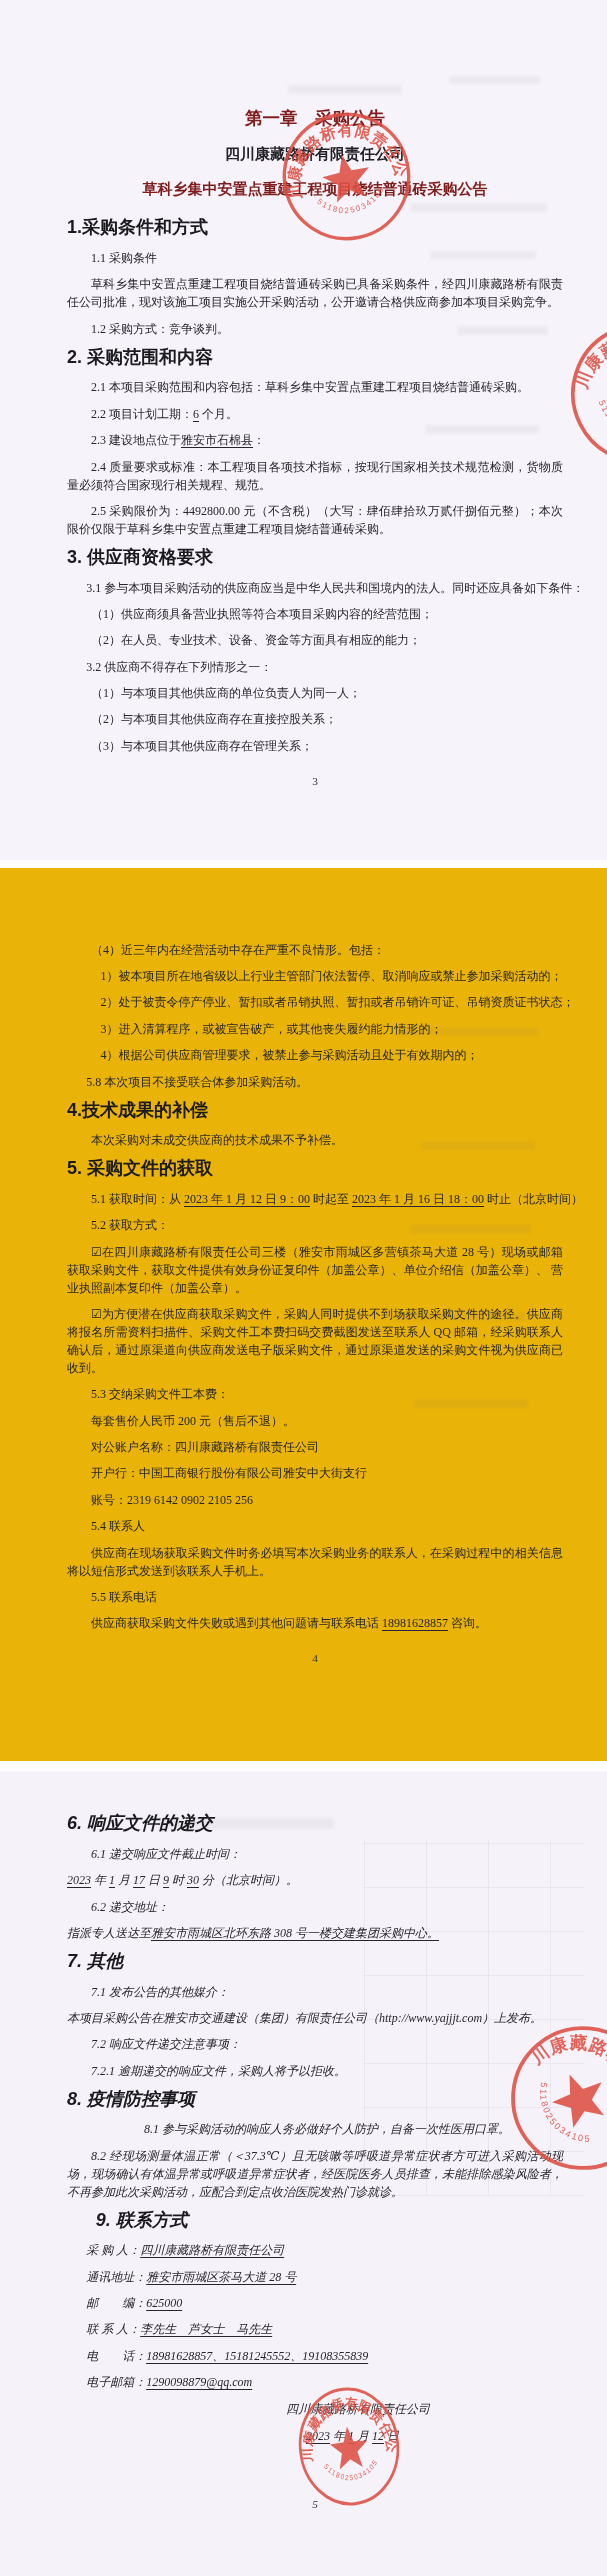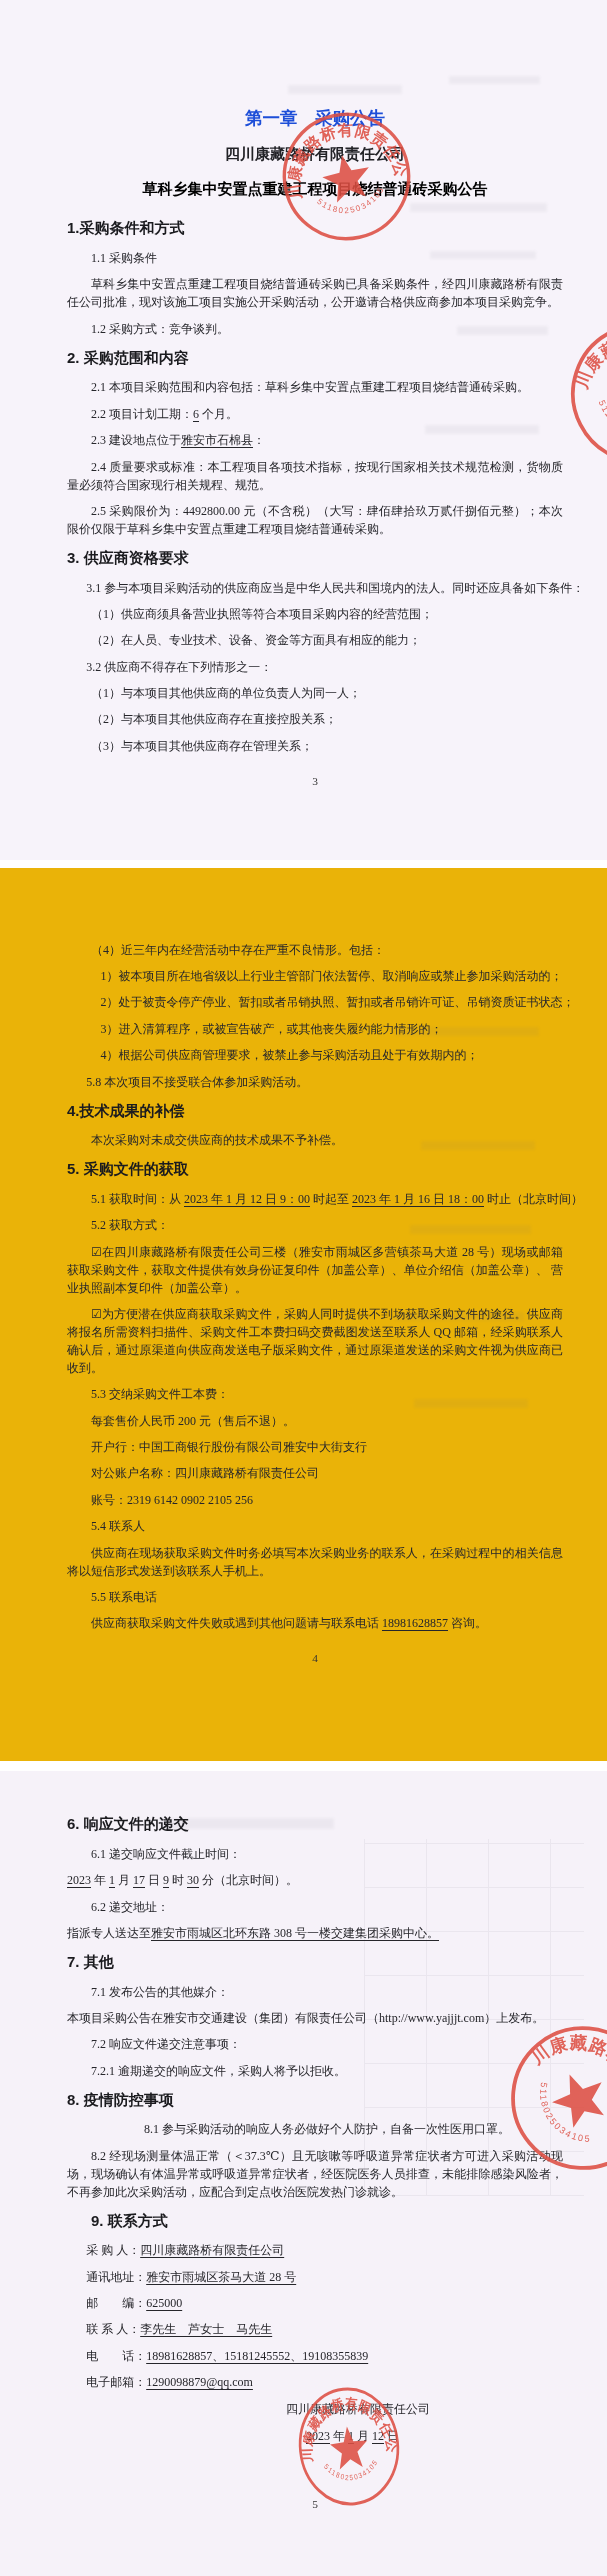--- a/index.html
+++ b/index.html
@@ -3,25 +3,25 @@
 <meta charset="utf-8">
 <title>采购公告</title>
 <style>
   html,body{margin:0;padding:0;background:#ffffff;}
   body{width:607px;font-family:"Liberation Serif","DejaVu Serif",serif;color:#26262b;}
   .page{position:relative;width:607px;overflow:hidden;}
   .page1{height:860px;background:#f7f3fa;}
   .page2{height:893px;background:#eab308;margin-top:7.6px;}
   .page3{height:805px;background:#f6f2f9;margin-top:10.6px;}
   .content{position:relative;padding:0 44px 0 67px;z-index:2;}
-  .c1{padding-top:106px;} .c2{padding-top:73px;} .c3{padding-top:33px;}
-  .chapter{font-family:"Liberation Sans","DejaVu Sans",sans-serif;font-weight:bold;font-size:17.5px;line-height:24px;text-align:center;margin:0 0 13px;color:#1d4ed8;}
+  .c1{padding-top:106px;} .c2{padding-top:73px;} .c3{padding-top:33px;font-style:italic;}
+  .chapter{font-family:"Liberation Sans","DejaVu Sans",sans-serif;font-weight:bold;font-size:17.5px;line-height:24px;text-align:center;margin:0 0 13px;color:#7f1d1d;}
   .co-line{font-family:"Liberation Sans","DejaVu Sans",sans-serif;font-weight:bold;font-size:15px;line-height:21px;text-align:center;margin:0 0 14.4px;color:#222227;}
-  .doc-title{font-family:"Liberation Sans","DejaVu Sans",sans-serif;font-weight:bold;font-size:15px;line-height:21px;text-align:center;margin:0 0 18px;color:#000000;}
-  .sh{font-family:"Liberation Sans","DejaVu Sans",sans-serif;font-weight:bold;font-size:15px;line-height:21px;margin:9px 0 10.6px;color:#1b1b1f;}
+  .doc-title{font-family:"Liberation Sans","DejaVu Sans",sans-serif;font-weight:bold;font-size:15px;line-height:21px;text-align:center;margin:0 0 18px;color:#7f1d1d;}
+  .sh{font-family:"Liberation Sans","DejaVu Sans",sans-serif;font-weight:bold;font-size:18px;line-height:21px;margin:9px 0 10.6px;color:#1b1b1f;}
   .b{margin:0 0 8.4px;font-size:12px;line-height:18px;text-align:justify;}
   .nw{white-space:nowrap;text-align:left;}
   .ind1{text-indent:1.6em;} .ind2{text-indent:2em;} .ind3{text-indent:2.8em;}
   .sp8{margin-top:9px;text-align:center;}
   .u{text-decoration:underline;text-underline-offset:3px;}
   .pgnum{text-align:center;font-size:11.4px;margin-top:20px;color:#333;}
   .pgnum3{margin-top:53px;}
   .sig-co{margin:7.6px 0 9px 219px;font-size:12px;line-height:18px;}
   .sig-date{margin:0 0 0 239px;font-size:12px;line-height:18px;}
   .stamp{position:absolute;z-index:3;opacity:.88;pointer-events:none;}
@@ -118,22 +118,22 @@
     <h3 class="sh">4.技术成果的补偿</h3>
     <p class="b ind2 nw">本次采购对未成交供应商的技术成果不予补偿。</p>
 
     <h3 class="sh">5. 采购文件的获取</h3>
     <p class="b ind2 nw"><span>5.1 获取时间：从 </span><span class="u">2023 年 1 月 12 日 9：00</span><span> 时起至 </span><span class="u">2023 年 1 月 16 日 18：00</span><span> 时止（北京时间）</span></p>
     <p class="b ind2 nw">5.2 获取方式：</p>
     <p class="b ind2">☑在四川康藏路桥有限责任公司三楼（雅安市雨城区多营镇茶马大道 28 号）现场或邮箱获取采购文件，获取文件提供有效身份证复印件（加盖公章）、单位介绍信（加盖公章）、 营业执照副本复印件（加盖公章）。</p>
     <p class="b ind2">☑为方便潜在供应商获取采购文件，采购人同时提供不到场获取采购文件的途径。供应商将报名所需资料扫描件、采购文件工本费扫码交费截图发送至联系人 QQ 邮箱，经采购联系人确认后，通过原渠道向供应商发送电子版采购文件，通过原渠道发送的采购文件视为供应商已收到。</p>
     <p class="b ind2 nw">5.3 交纳采购文件工本费：</p>
     <p class="b ind2 nw">每套售价人民币 200 元（售后不退）。</p>
+    <p class="b ind2 nw">对公账户名称：四川康藏路桥有限责任公司</p>
     <p class="b ind2 nw">开户行：中国工商银行股份有限公司雅安中大街支行</p>
-    <p class="b ind2 nw">对公账户名称：四川康藏路桥有限责任公司</p>
     <p class="b ind2 nw">账号：2319 6142 0902 2105 256</p>
     <p class="b ind2 nw">5.4 联系人</p>
     <p class="b ind2">供应商在现场获取采购文件时务必填写本次采购业务的联系人，在采购过程中的相关信息将以短信形式发送到该联系人手机上。</p>
     <p class="b ind2 nw">5.5 联系电话</p>
     <p class="b ind2 nw"><span>供应商获取采购文件失败或遇到其他问题请与联系电话 </span><span class="u">18981628857</span><span> 咨询。</span></p>
     <div class="pgnum">4</div>
   </div>
 </div>
 
 <div class="page page3">

